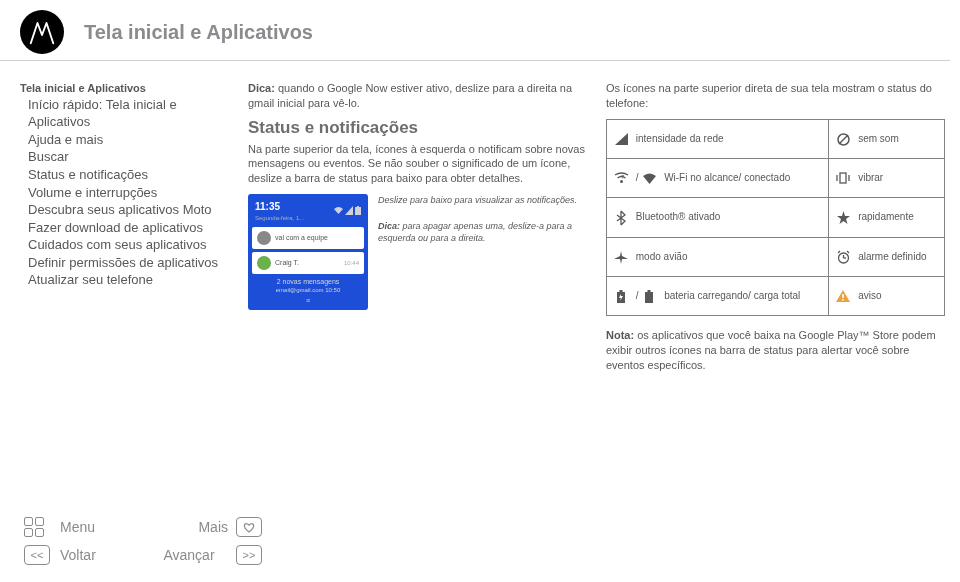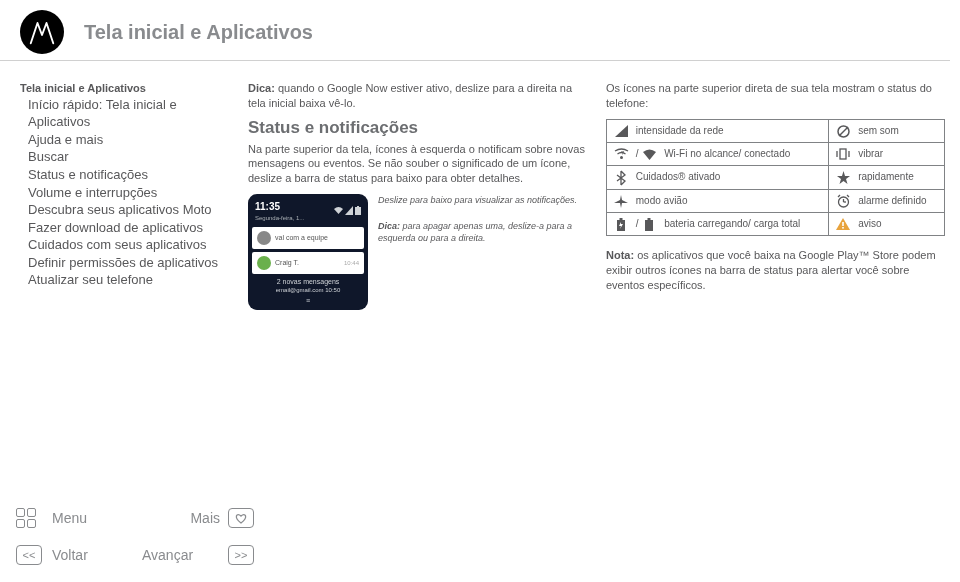--- a/index.html
+++ b/index.html
@@ -66,22 +66,22 @@
       font-weight: bold;
       margin: 6px 0 2px 0;
     }
     .phone-mock {
       display: flex;
       gap: 10px;
       margin-top: 8px;
     }
     .phone-box {
       width: 120px;
-      background: #0f172a;
-      border-radius: 9px;
+      background: #1d4ed8;
+      border-radius: 3px;
       padding: 4px;
       color: #cfd3d7;
       font-size: 7px;
       position: relative;
     }
     .phone-statusbar {
       display: flex;
       justify-content: space-between;
       align-items: center;
       padding: 2px 3px;
@@ -124,40 +124,40 @@
     .later-block { margin-top: 14px; }
     .icon-table {
       border: 1px solid #808285;
       border-collapse: collapse;
       margin-top: 8px;
       width: 100%;
       font-size: 10px;
     }
     .icon-table td {
       border: 1px solid #808285;
-      padding: 4px 6px;
+      padding: 12px 6px;
       vertical-align: middle;
     }
     .icon-table .icell {
       width: 16px;
       height: 14px;
       display: inline-flex;
       align-items: center;
       justify-content: center;
       vertical-align: middle;
       margin-right: 4px;
     }
     .footer-nav {
       position: absolute;
       bottom: 16px;
-      left: 16px;
+      left: 24px;
       display: grid;
       grid-template-columns: 32px 90px 90px 32px;
       grid-template-rows: 22px 22px;
-      gap: 15px 0;
+      gap: 6px 0;
       align-items: center;
       font-size: 14px;
       color: #898b8e;
     }
     .nav-box {
       width: 26px; height: 20px;
       border: 1.5px solid #898b8e;
       border-radius: 4px;
       display: flex; align-items:center; justify-content:center;
       font-size: 11px;
@@ -197,21 +197,21 @@
     <div class="side-item">Volume e interrupções</div>
     <div class="side-item">Descubra seus aplicativos Moto</div>
     <div class="side-item">Fazer download de aplicativos</div>
     <div class="side-item">Cuidados com seus aplicativos</div>
     <div class="side-item">Definir permissões de aplicativos</div>
     <div class="side-item">Atualizar seu telefone</div>
   </div>
 
   <div class="maincol">
     <p>
-      <span class="bold">Dica:</span><span> quando o Google Now estiver ativo, deslize para a direita na tela inicial baixa vê-lo.</span>
+      <span class="bold">Dica:</span><span> quando o Google Now estiver ativo, deslize para a direita na gmail inicial para vê-lo.</span>
     </p>
 
     <div class="section-h">Status e notificações</div>
     <p>Na parte superior da tela, ícones à esquerda o notificam sobre novas mensagens ou eventos. Se não souber o significado de um ícone, deslize a barra de status para baixo para obter detalhes.</p>
 
     <div class="phone-mock">
       <div class="phone-box">
         <div class="phone-statusbar">
           <div>
             <div class="phone-time">11:35</div>
@@ -308,21 +308,21 @@
           <span>vibrar</span>
         </td>
       </tr>
       <tr>
         <td>
           <span class="icell">
                 <svg width="10" height="14">
                   <path d="M5 0 L5 14 M5 0 L9 4 L1 10 M5 14 L9 10 L1 4" stroke="#58585a" stroke-width="1.3" fill="none"></path>
                 </svg>
               </span>
-          <span>Cuidados® ativado</span>
+          <span>Bluetooth® ativado</span>
         </td>
         <td>
           <span class="icell">
                 <svg width="13" height="13">
                   <path d="M6.5 0 L8 5 L13 5 L9 8 L10.5 13 L6.5 10 L2.5 13 L4 8 L0 5 L5 5 Z" fill="#58585a"></path>
                 </svg>
               </span>
           <span>rapidamente</span>
         </td>
       </tr>
@@ -395,15 +395,15 @@
   </div>
   <div class="nav-label">Menu</div>
   <div class="nav-label" style="text-align:right; padding-right:8px;">Mais</div>
   <div class="nav-box">
     <svg width="12" height="11">
         <path d="M6 10 C-2 4 2 -1 6 3 C10 -1 14 4 6 10 Z" fill="none" stroke="#898b8e" stroke-width="1.3"></path>
       </svg>
   </div>
   <div class="nav-box">&lt;&lt;</div>
   <div class="nav-label">Voltar</div>
-  <div class="nav-label" style="text-align:left; padding-right:8px;">Avançar</div>
+  <div class="nav-label" style="text-align:center; padding-right:8px;">Avançar</div>
   <div class="nav-box">&gt;&gt;</div>
 </div>
 
 </body></html>

